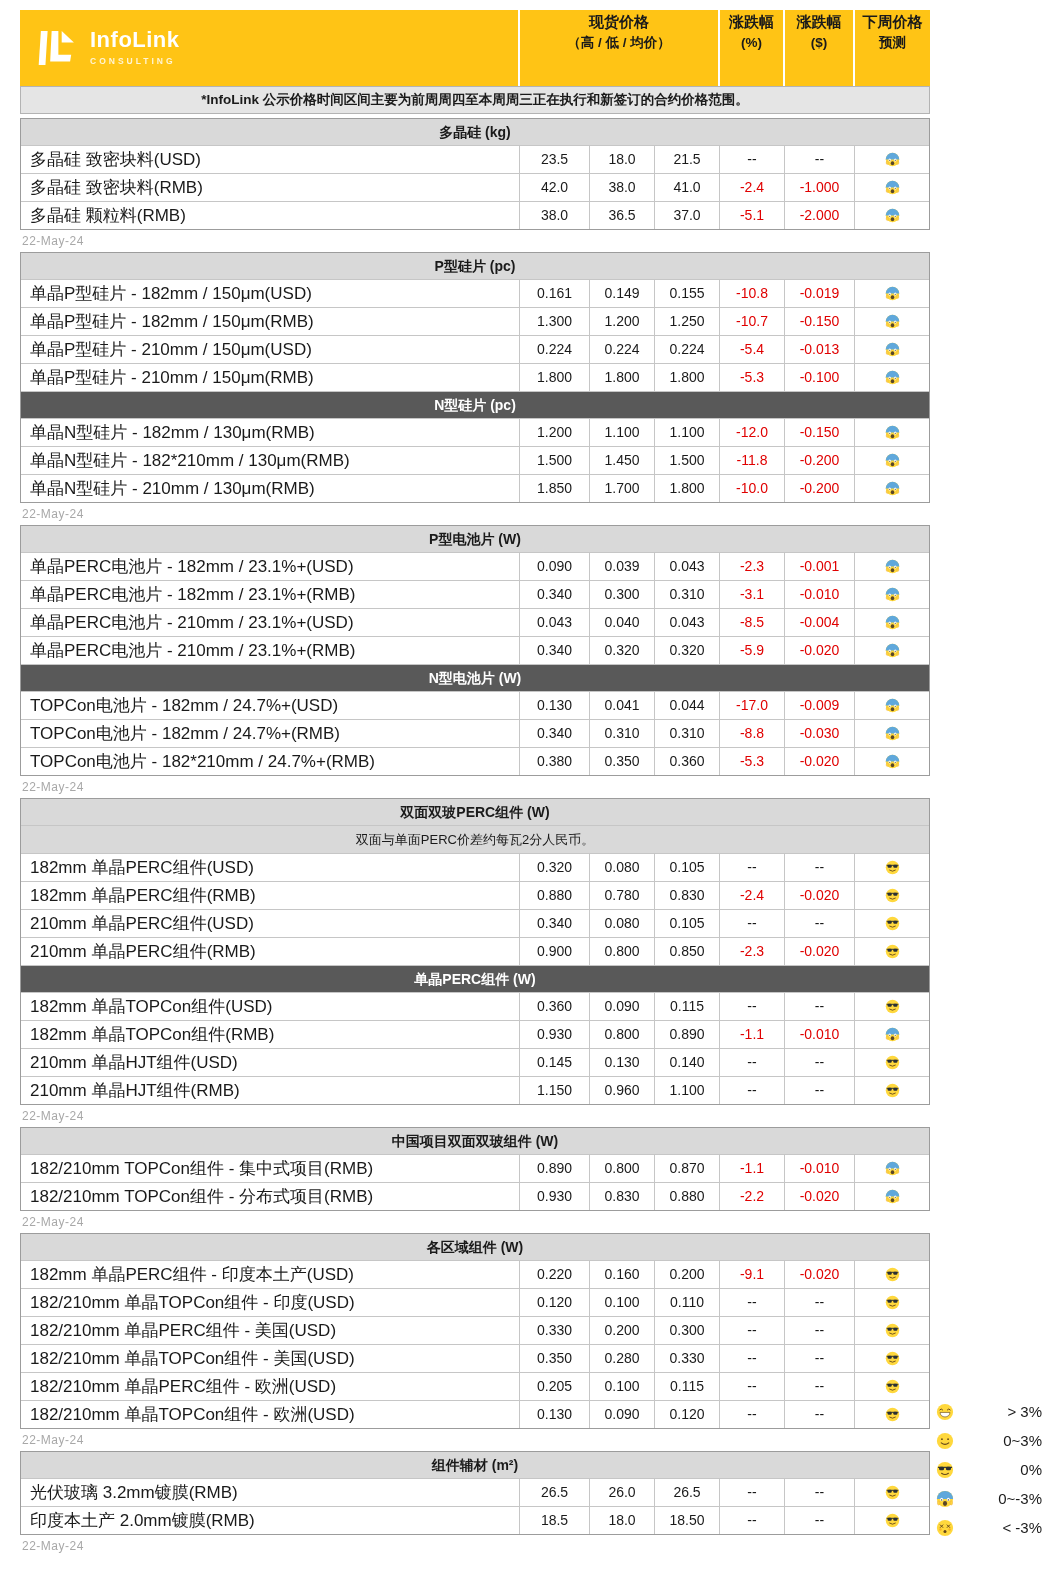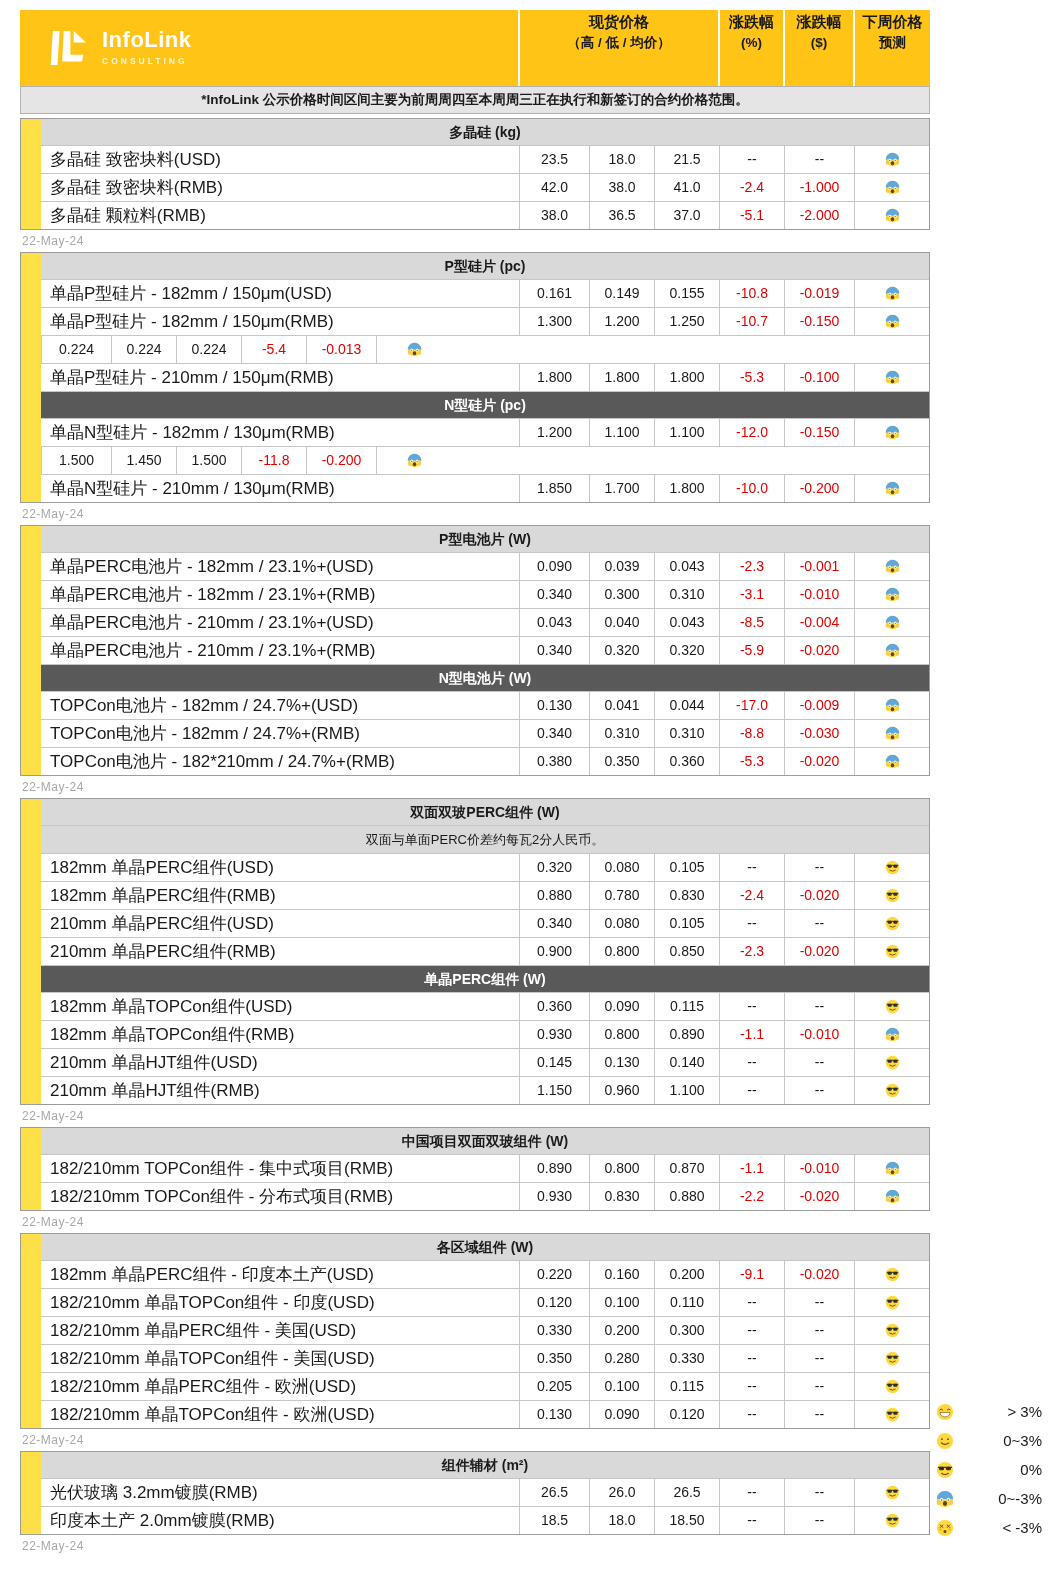--- a/index.html
+++ b/index.html
@@ -8,37 +8,37 @@
     font-family:"Liberation Sans","DejaVu Sans",sans-serif;color:#1a1a1a;
     -webkit-font-smoothing:antialiased;
   }
   .sheet{position:absolute;left:20px;top:10px;width:910px;}
 
   
   .yhdr{display:flex;background:#FFC415;height:76px;}
   .yh-cell{box-sizing:border-box;border-right:2px solid #fff;display:flex;flex-direction:column;
            align-items:center;text-align:center;font-weight:700;font-size:15px;line-height:1.55;}
   .yh-cell:last-child{border-right:none;}
-  .yh-logo{width:500px;flex-direction:row;justify-content:flex-start;padding-left:28px;gap:10px;}
+  .yh-logo{width:500px;flex-direction:row;justify-content:flex-start;padding-left:16px;gap:10px;}
   .c-price{width:200px;}
   .c-pct{width:65px;}
   .c-usd{width:70px;}
   .c-fc{width:75px;}
   .yh-cell .sub{font-size:13.5px;}
   .logo-mark{width:44px;height:42px;flex:0 0 44px;}
   .logo-text .brand{color:#fff;font-size:22px;font-weight:700;letter-spacing:0.5px;text-align:left;line-height:1.1;}
   .logo-text .brand-sub{color:rgba(255,255,255,0.82);font-size:8.5px;letter-spacing:3px;text-align:left;margin-top:3px;font-weight:700;}
 
   
   .note-row{box-sizing:border-box;border:1px solid #b3b3b3;height:28px;line-height:26px;
             text-align:center;font-weight:700;font-size:13.5px;margin-bottom:4px;background:#e5e5e5;}
 
   
   .group{margin:0;}
-  .block{box-sizing:border-box;width:910px;border:1px solid #9c9c9c;background:#fde047;padding-left:20px;}
+  .block{box-sizing:border-box;width:910px;border:1px solid #9c9c9c;background:#fde047;}
   .block > *:not(:first-child){border-top:1px solid #c6c6c6;}
   .sec-title{height:26px;line-height:26px;text-align:center;font-weight:700;font-size:14px;background:#D9D9D9;}
   .sec-title.dark{background:#595959;color:#fff;}
   .sec-subnote{height:27px;line-height:27px;text-align:center;font-size:13px;background:#D9D9D9;}
   .row{display:flex;height:27px;line-height:27px;background:#fff;}
   .row > div{box-sizing:border-box;}
   .cell-label{flex:1;padding-left:9px;font-size:17px;white-space:nowrap;overflow:hidden;}
   .cell-num{width:65px;text-align:center;font-size:14px;border-left:1px solid #c6c6c6;}
   .cell-num.w70{width:70px;}
   .cell-num.neg{color:#E00000;}
@@ -204,20 +204,21 @@
             <div class="cell-num">1.250</div>
             <div class="cell-num neg">-10.7</div>
             <div class="cell-num w70 neg">-0.150</div>
             <div class="cell-emoji">
               <svg class="emoji" viewBox="0 0 20 20">
                 <use href="#em-scream"></use>
               </svg>
             </div>
           </div>
           <div class="row">
+            <div class="cell-label">单晶P型硅片 - 210mm / 150μm(USD)</div>
             <div class="cell-num w70">0.224</div>
             <div class="cell-num">0.224</div>
             <div class="cell-num">0.224</div>
             <div class="cell-num neg">-5.4</div>
             <div class="cell-num w70 neg">-0.013</div>
             <div class="cell-emoji">
               <svg class="emoji" viewBox="0 0 20 20">
                 <use href="#em-scream"></use>
               </svg>
             </div>
@@ -243,20 +244,21 @@
             <div class="cell-num">1.100</div>
             <div class="cell-num neg">-12.0</div>
             <div class="cell-num w70 neg">-0.150</div>
             <div class="cell-emoji">
               <svg class="emoji" viewBox="0 0 20 20">
                 <use href="#em-scream"></use>
               </svg>
             </div>
           </div>
           <div class="row">
+            <div class="cell-label">单晶N型硅片 - 182*210mm / 130μm(RMB)</div>
             <div class="cell-num w70">1.500</div>
             <div class="cell-num">1.450</div>
             <div class="cell-num">1.500</div>
             <div class="cell-num neg">-11.8</div>
             <div class="cell-num w70 neg">-0.200</div>
             <div class="cell-emoji">
               <svg class="emoji" viewBox="0 0 20 20">
                 <use href="#em-scream"></use>
               </svg>
             </div>

